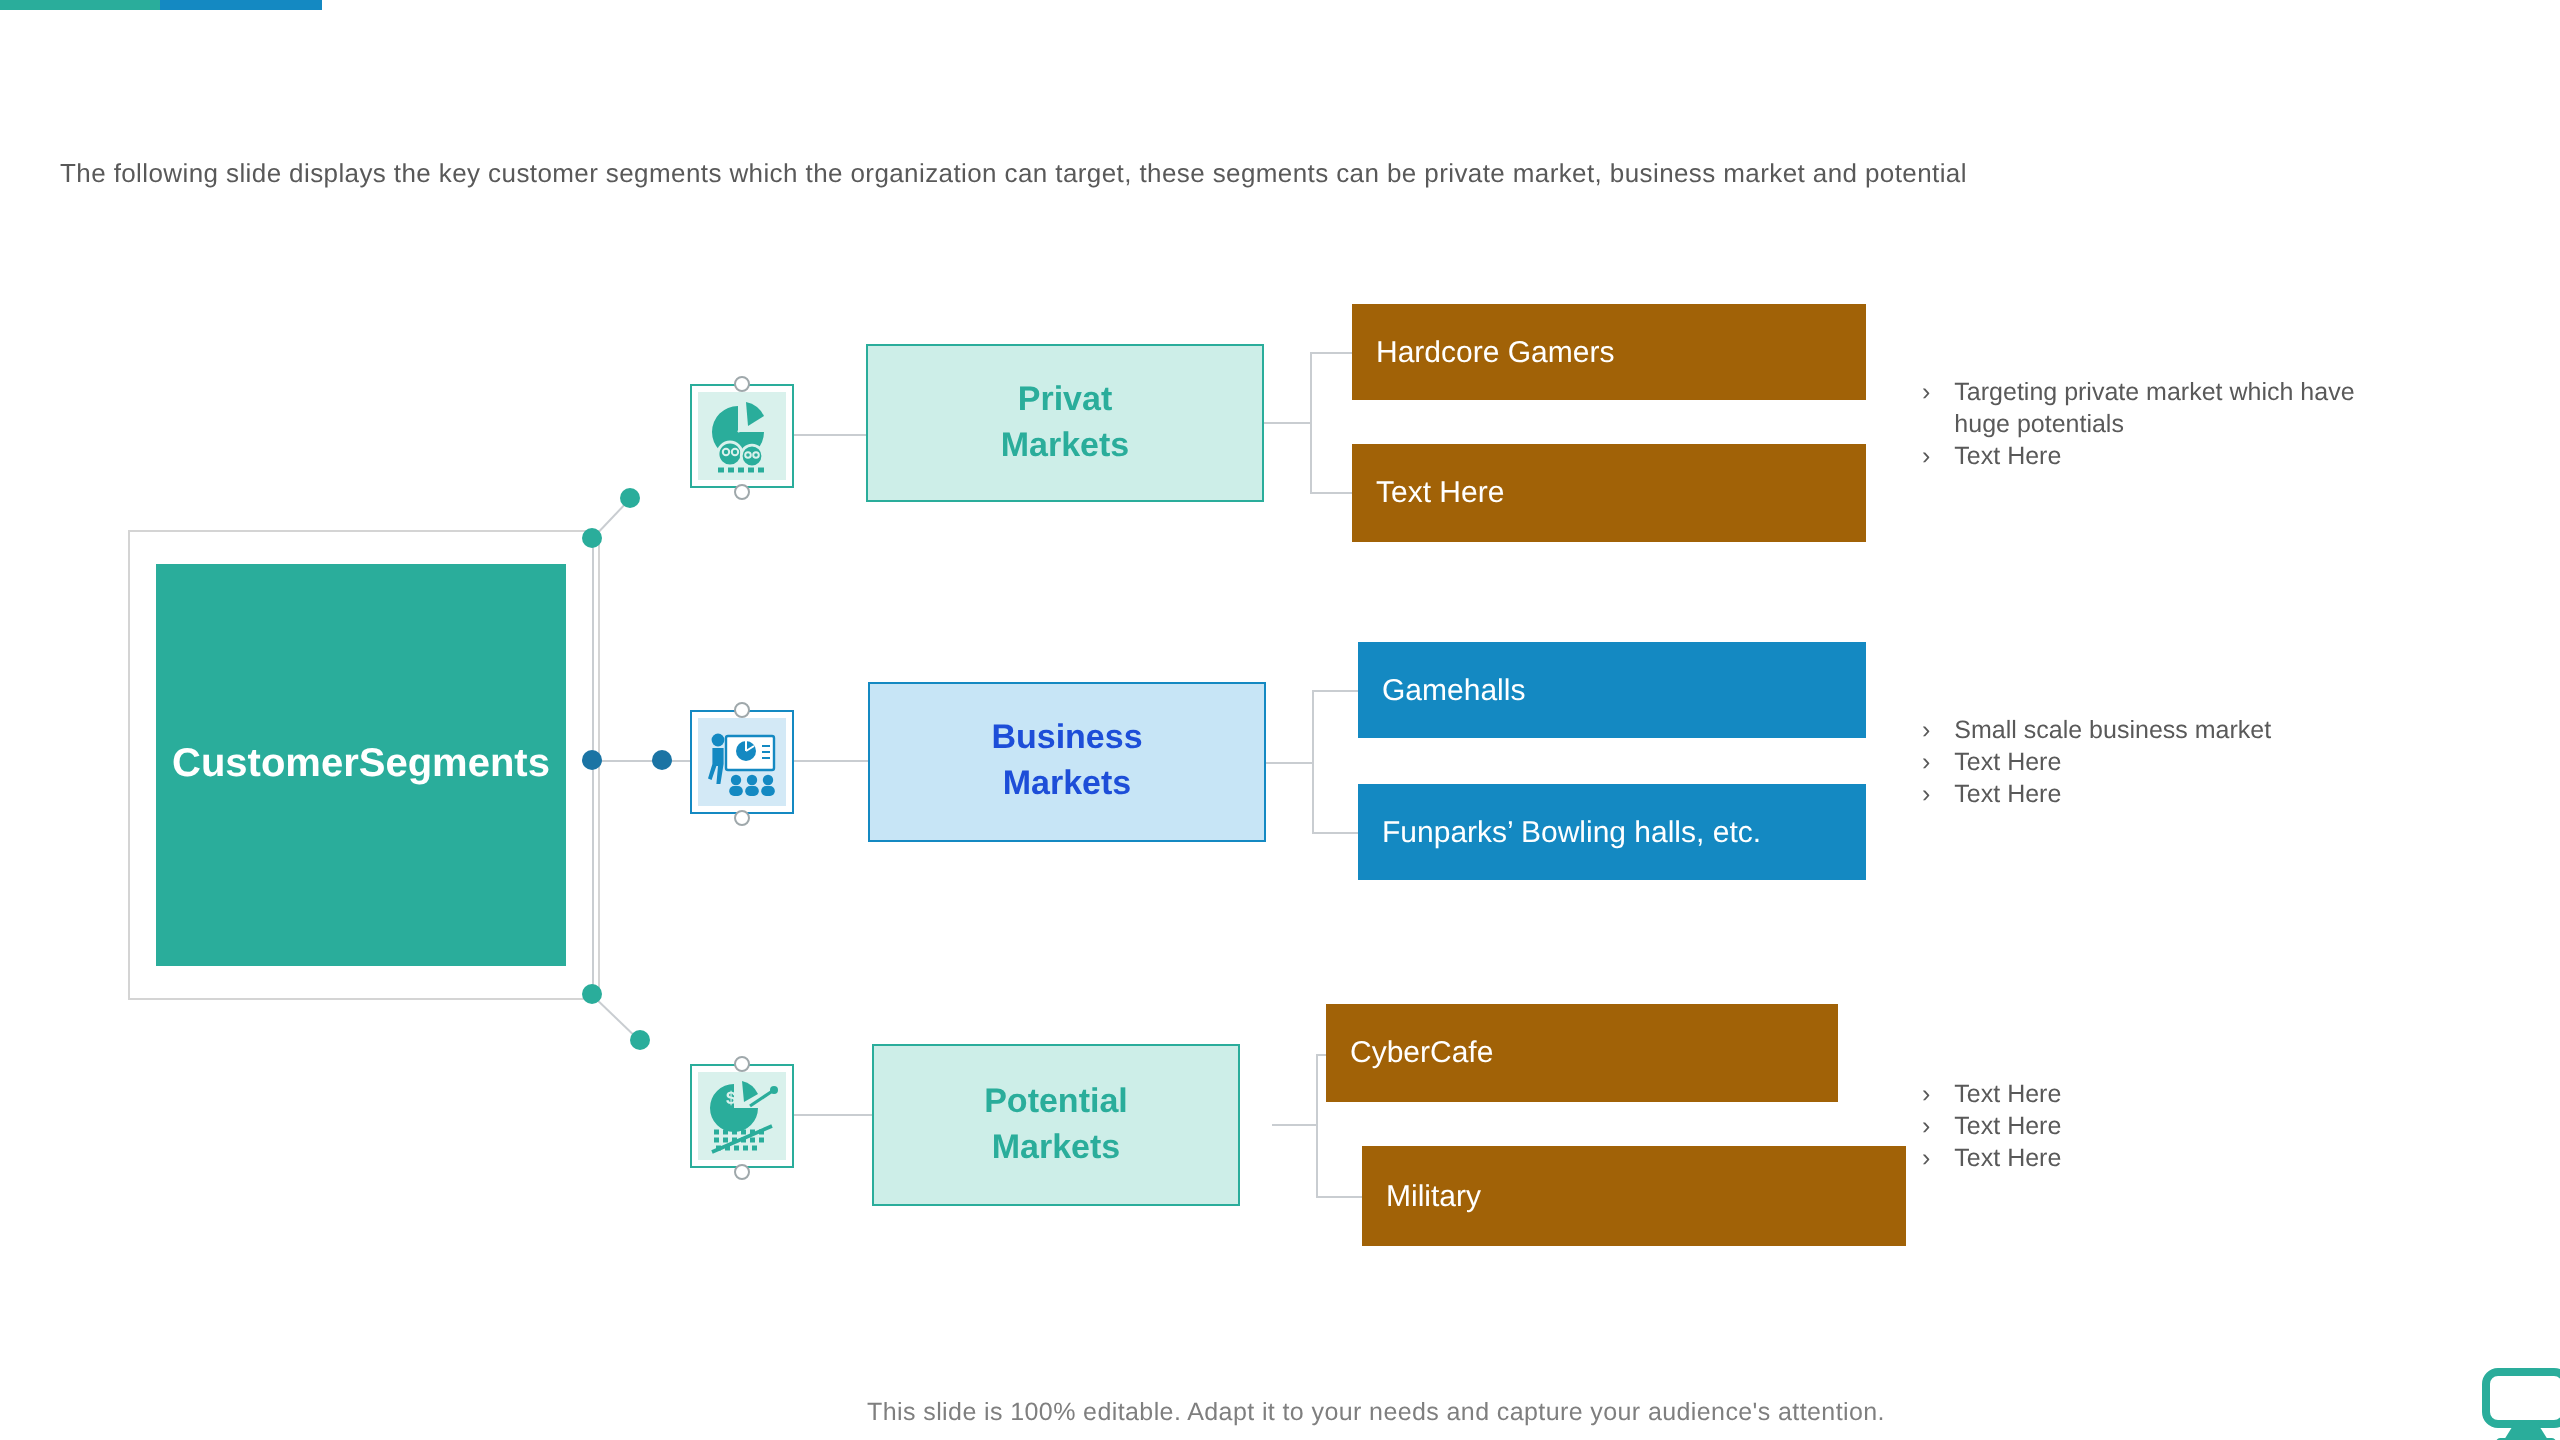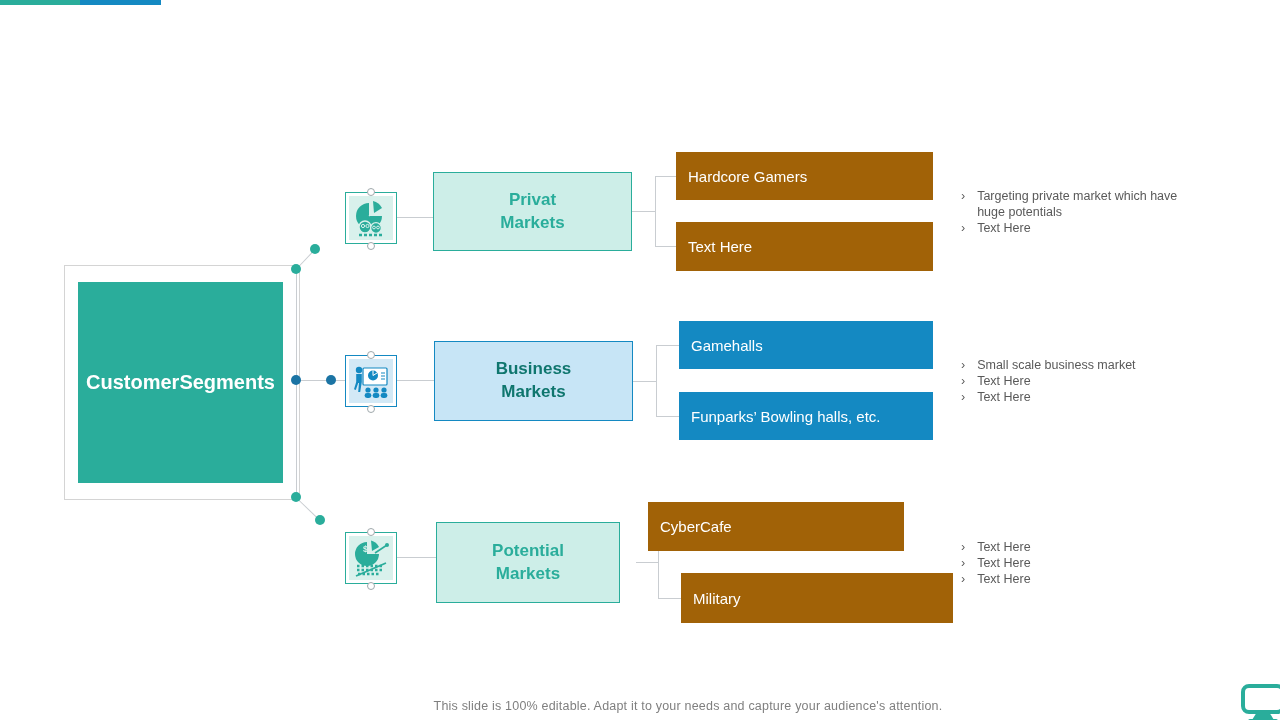--- a/index.html
+++ b/index.html
@@ -54,21 +54,21 @@
   .icon-bg.teal { background:#d9f1ec; }
   .icon-bg.blue { background:#d3e9f6; }
 
   
   .market { position:absolute; display:flex; flex-direction:column;
             align-items:center; justify-content:center; }
   .market.teal { background:#cdeee8; border:1.5px solid #2aad9b; }
   .market.blue { background:#c7e5f6; border:1.5px solid #1489c2; }
   .market .ln { font-size:17px; font-weight:bold; line-height:1.35; }
   .market.teal .ln { color:#2aad9b; }
-  .market.blue .ln { color:#0f766e; }
+  .market.blue .ln { color:#1d4ed8; }
 
   
   .child { position:absolute; display:flex; align-items:center; padding-left:12px;
            color:#fff; font-size:15px; }
   .child.teal { background:#a16207; }
   .child.blue { background:#1489c2; }
 
   
   .bullets { position:absolute; width:242px; }
   .bullet { display:flex; gap:12px; color:#595959; font-size:12.5px;
@@ -76,20 +76,21 @@
   .bullet .mk { flex:0 0 auto; }
 </style>
 </head>
 <body>
 
 <div id="slide">
 
   <div class="accent teal"></div>
   <div class="accent blue"></div>
 
+  <div class="subtitle">The following slide displays the key customer segments which the organization can target, these segments can be private market, business market and potential</div>
 
   <div class="root-outer"></div>
   <div class="root-inner">
     <span class="ln">Customer</span>
     <span class="ln">Segments</span>
   </div>
 
   <div class="line vline" style="left:296px; top:269px; height:228px;"></div>
   <div class="line diag" style="left:296px; top:269px; width:28px; transform:rotate(-46.5deg);"></div>
   <div class="line diag" style="left:296px; top:497px; width:33px; transform:rotate(43.8deg);"></div>
@@ -224,21 +225,21 @@
   <div class="market teal" style="left:436px; top:522px; width:184px; height:81px;">
     <span class="ln">Potential</span>
     <span class="ln">Markets</span>
   </div>
 
   <div class="line hline" style="left:636px; top:562px; width:22px;"></div>
   <div class="line vline" style="left:658px; top:527px; height:71px;"></div>
   <div class="line hline" style="left:658px; top:527px; width:23px;"></div>
   <div class="line hline" style="left:658px; top:598px; width:23px;"></div>
 
-  <div class="child teal" style="left:648px; top:502px; width:256px; height:49px;">
+  <div class="child teal" style="left:663px; top:502px; width:256px; height:49px;">
     <span>CyberCafe</span>
   </div>
   <div class="child teal" style="left:681px; top:573px; width:272px; height:50px;">
     <span>Military</span>
   </div>
 
   <div class="bullets" style="left:961px; top:539px;">
     <div class="bullet">
       <span class="mk">›</span>
       <span>Text Here</span>

